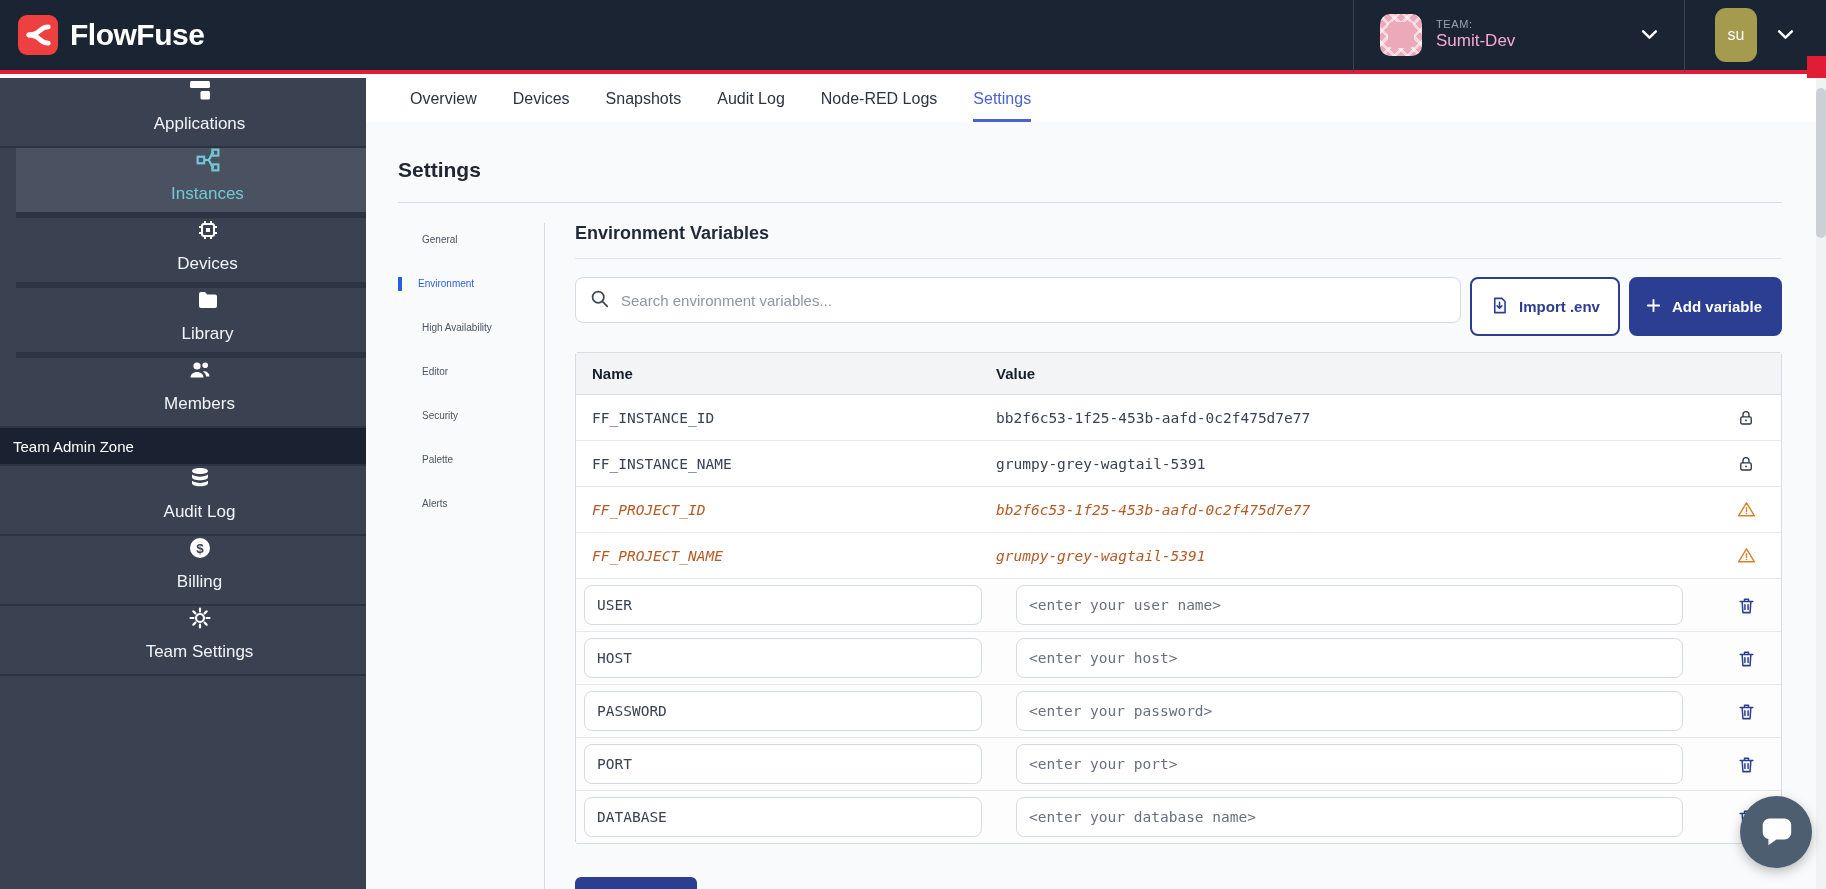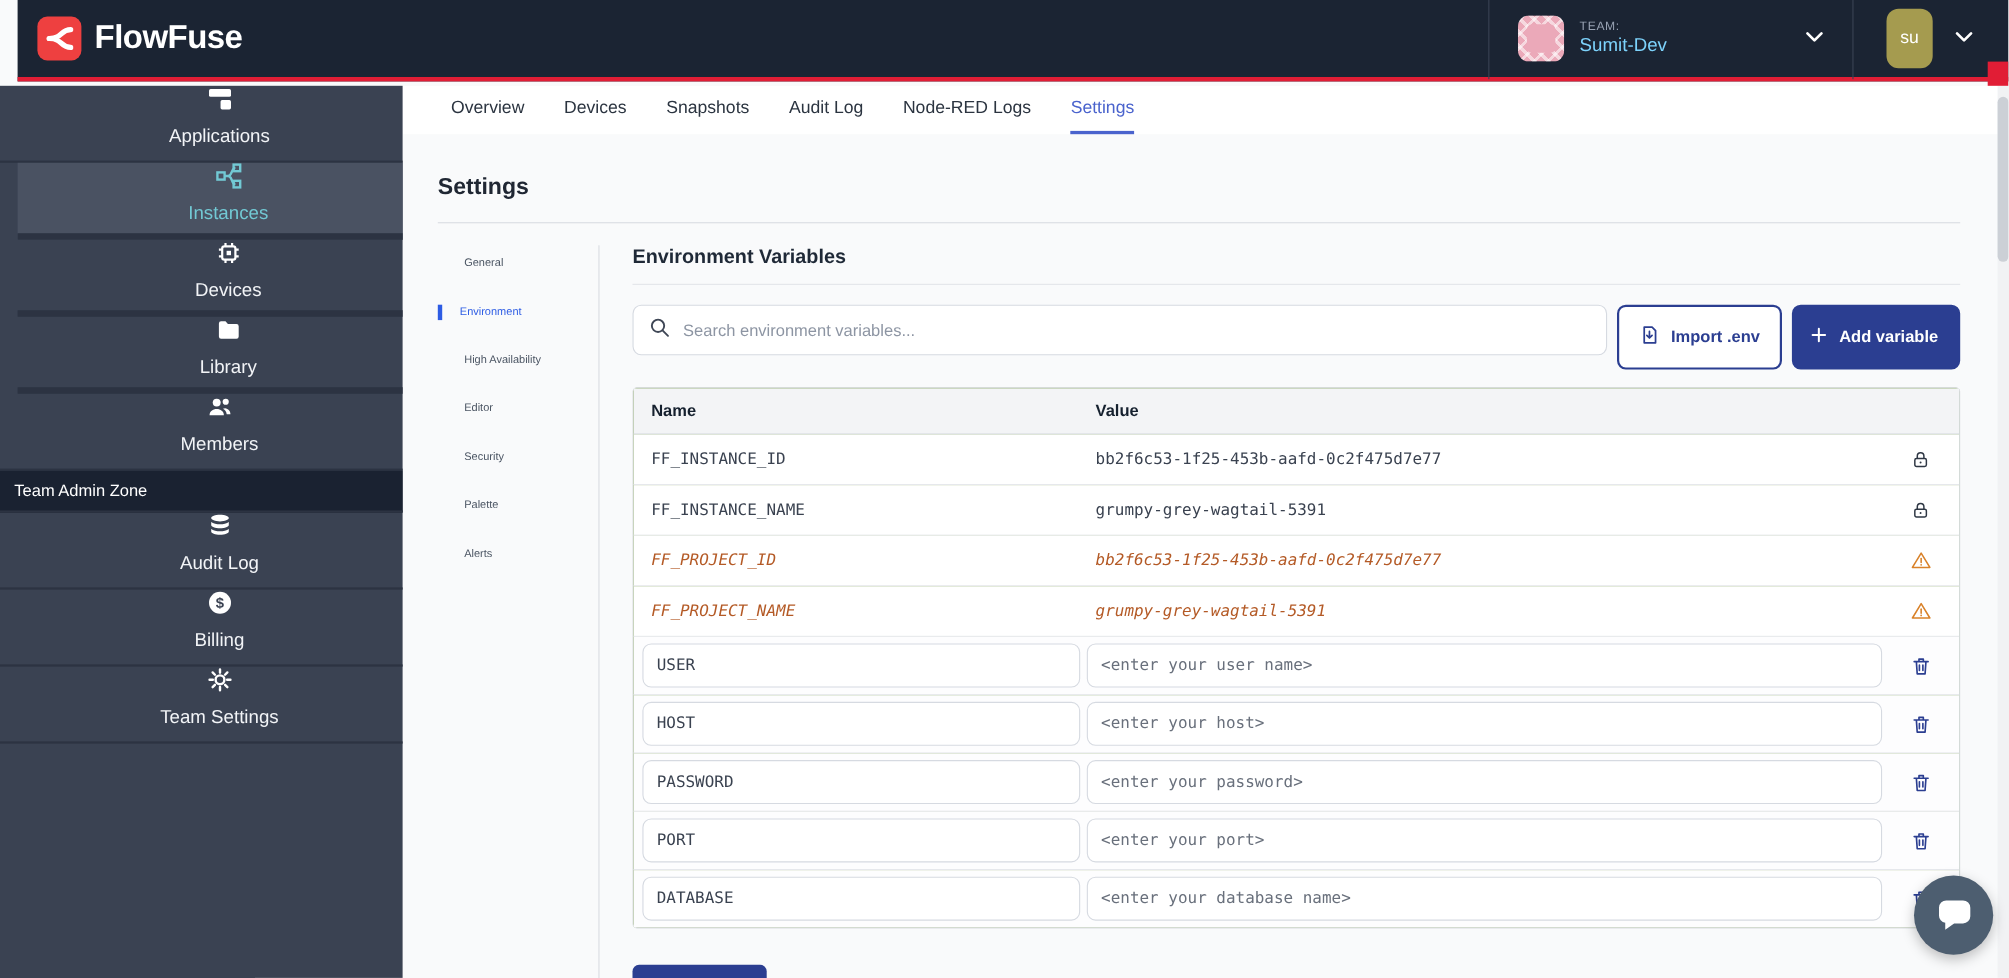--- a/index.html
+++ b/index.html
@@ -4,41 +4,41 @@
 <style>
   * { margin:0; padding:0; box-sizing:border-box; }
   html,body { background:#e8e8e8; }
   .app {
     position:relative; width:1826px; height:889px; overflow:hidden;
     background:#f9fafb; font-family:"Liberation Sans", sans-serif;
   }
 
   
   .topbar {
-    position:absolute; top:0; left:16px; right:0; height:74px;
+    position:absolute; top:0; left:0; right:0; height:74px;
     background:#1b2433; border-bottom:4px solid #e11d35;
     display:flex; align-items:center; justify-content:space-between;
     padding:0 26px 0 18px; z-index:5;
   }
   .brand { display:flex; align-items:center; gap:12px; }
   .logo-mark { width:40px; height:40px; border-radius:9px; background:#ee4040;
     display:flex; align-items:center; justify-content:center; }
   .brand-text { color:#fff; font-size:30px; font-weight:700; letter-spacing:-0.5px; }
   .topbar-right { display:flex; align-items:center; height:74px; }
   .vsep { width:1px; height:74px; background:#3a4354; }
   .team-selector { display:flex; align-items:center; width:330px; padding:0 26px; gap:14px; cursor:pointer; }
   .team-avatar { width:42px; height:42px; border-radius:10px; background:#eba9b9;
     background-image:
       repeating-linear-gradient(45deg, rgba(255,255,255,.55) 0 3px, transparent 3px 9px),
       repeating-linear-gradient(-45deg, rgba(255,255,255,.55) 0 3px, transparent 3px 9px);
     position:relative; }
   .team-avatar::after { content:""; position:absolute; inset:8px; border-radius:5px; background:#eba9b9; }
   .team-meta { display:flex; flex-direction:column; line-height:1.2; }
   .team-label { color:#98a2b3; font-size:11px; letter-spacing:.6px; }
-  .team-name { color:#7dd3fc; font-size:17px; }
+  .team-name { color:#f9a8d4; font-size:17px; }
   .team-chevron { margin-left:auto; }
   .user-menu { display:flex; align-items:center; gap:20px; padding:0 6px 0 30px; cursor:pointer; }
   .user-avatar { width:42px; height:54px; border-radius:11px; background:#a59b4f;
     color:#fff; font-size:16px; display:flex; align-items:center; justify-content:center; }
 
   
   .sidebar { position:absolute; top:78px; left:0; bottom:0; width:366px; background:#3a4252; z-index:4; }
   .side-item { height:70px; display:flex; align-items:center; padding-left:33px; gap:12px;
     border-bottom:2px solid #2c3342; cursor:pointer;flex-direction:column; }
   .side-item.group-end { border-bottom-width:6px;margin-left:16px; }
@@ -75,30 +75,30 @@
     display:flex; align-items:center; padding:4px 14px; gap:12px; }
   .search-box input { border:none; outline:none; flex:1; font-size:15px; color:#333;
     font-family:"Liberation Sans", sans-serif; background:transparent; }
   .search-box input::placeholder { color:#8d95a3; }
   .btn { height:59px; border-radius:8px; display:flex; align-items:center; gap:10px;
     font-size:15px; font-weight:700; padding:0 18px; cursor:pointer;
     font-family:"Liberation Sans", sans-serif; }
   .btn-outline { background:#fff; border:2px solid #2b3e91; color:#2b3e91; }
   .btn-primary { background:#2b3e91; border:2px solid #2b3e91; color:#fff;padding-left:14px; }
 
-  .env-table { margin-top:16px; border:1px solid #d9dce2; border-radius:4px; background:#4d7c0f; }
+  .env-table { margin-top:16px; border:1px solid #d9dce2; border-radius:4px; background:#c2410c; }
   .t-head { display:flex; align-items:center; height:42px; background:#f3f4f6;
     border-bottom:1px solid #d9dce2; font-size:15px; font-weight:700; color:#15202e; }
   .col-name { width:420px; padding-left:16px; }
   .col-value { flex:1; }
   .col-action { width:70px; display:flex; justify-content:center; align-items:center; }
   .t-row { display:flex; align-items:center; height:46px; border-bottom:1px solid #e6e8ec;
     font-family:"DejaVu Sans Mono", monospace; font-size:14.5px; color:#3a4250; background:#fff; }
   .t-row.deprecated { color:#b45a26; font-style:italic; }
-  .t-row-edit { display:flex; align-items:center; padding:6px 0 6px 8px; border-bottom:1px solid #e6e8ec; background:#fdfdfe; }
+  .t-row-edit { display:flex; align-items:center; padding:6px 0 6px 8px; border-bottom:1px solid #e6e8ec; background:#fdfdfe;gap:28px; }
   .t-row-edit:last-child, .t-row:last-child { border-bottom:none; }
   .t-row-edit input { height:40px; border:1px solid #d6dae1; border-radius:8px; background:#fff;
     font-family:"DejaVu Sans Mono", monospace; font-size:14.5px; color:#3a4250; padding:0 12px; outline:none; }
   .t-row-edit input::placeholder { color:#69707c; }
   .inp-name { width:398px; }
   .inp-value { flex:1; margin-left:6px; }
   .icon-btn { background:none; border:none; cursor:pointer; display:flex; align-items:center; justify-content:center; }
 
   .save-btn { margin-top:33px; height:38px; padding:0 16px; background:#2b3e91; color:#fff;
     border:none; border-radius:6px; font-size:14px; font-weight:700; cursor:pointer;

